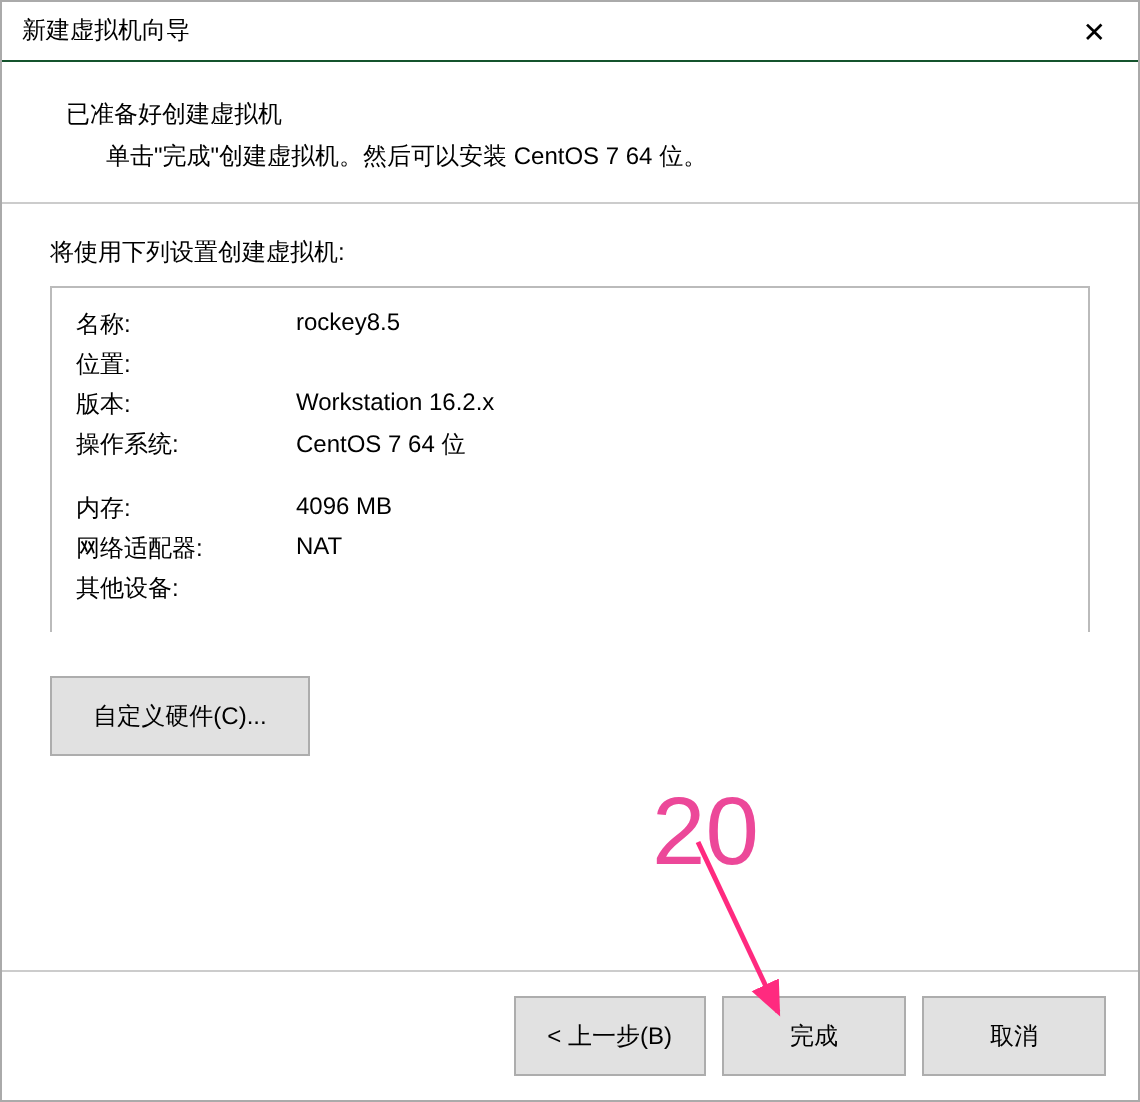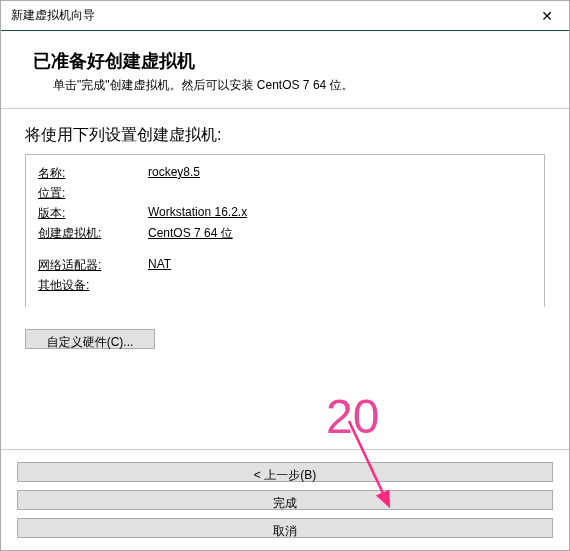--- a/index.html
+++ b/index.html
@@ -21,62 +21,60 @@
     }
     .close-btn {
       font-size: 14px;
       padding: 0 6px;
       cursor: pointer;
       font-family: Arial, sans-serif;
     }
     .header {
       padding: 18px 32px 14px 32px;
     }
-    .header h1 { font-size: 18px; font-weight: bold; margin-bottom: 4px; }
+    .header h1 { font-size: 12px; font-weight: normal; margin-bottom: 4px; }
     .header p { font-size: 12px; padding-left: 20px; }
     .divider { border-top: 1px solid #ccc; margin: 0; }
     .content {
       padding: 16px 24px;
     }
-    .settings-label { font-size: 16px; margin-bottom: 8px; }
+    .settings-label { font-size: 12px; margin-bottom: 8px; }
     .settings-box {
       border: 1px solid #bbb;
       border-bottom: none;
       padding: 10px 12px;
       background: #fff;
-      text-decoration: underline;
     }
     .row {
       display: flex;
       margin-bottom: 3px;
       font-size: 12px;
     }
     .row .key { width: 110px; }
     .row .val { flex: 1; }
     .gap { height: 12px; }
     .customize-wrap { margin-top: 22px; }
     .btn {
       background: #e1e1e1;
       border: 1px solid #adadad;
       padding: 4px 16px;
       font-size: 12px;
       font-family: inherit;
       cursor: pointer;
       min-width: 92px;
-      height: 20px;
+      height: 40px;
     }
     .footer {
       position: absolute;
       bottom: 0; left: 0; right: 0;
       border-top: 1px solid #ccc;
       padding: 12px 16px;
       display: flex;
       justify-content: flex-end;
       gap: 8px;
-      flex-direction: column;
     }
     .annotation-num {
       position: absolute;
       left: 325px;
       top: 388px;
       font-size: 48px;
       color: #ec4899;
       font-weight: 400;
       pointer-events: none;
       font-family: Arial, sans-serif;
@@ -112,24 +110,28 @@
       <span class="val">rockey8.5</span>
     </div>
     <div class="row">
       <span class="key">位置:</span>
     </div>
     <div class="row">
       <span class="key">版本:</span>
       <span class="val">Workstation 16.2.x</span>
     </div>
     <div class="row">
-      <span class="key">创建虚拟机:</span>
+      <span class="key">操作系统:</span>
       <span class="val">CentOS 7 64 位</span>
     </div>
     <div class="gap"></div>
+    <div class="row">
+      <span class="key">内存:</span>
+      <span class="val">4096 MB</span>
+    </div>
     <div class="row">
       <span class="key">网络适配器:</span>
       <span class="val">NAT</span>
     </div>
     <div class="row">
       <span class="key">其他设备:</span>
     </div>
   </div>
 
   <div class="customize-wrap">

